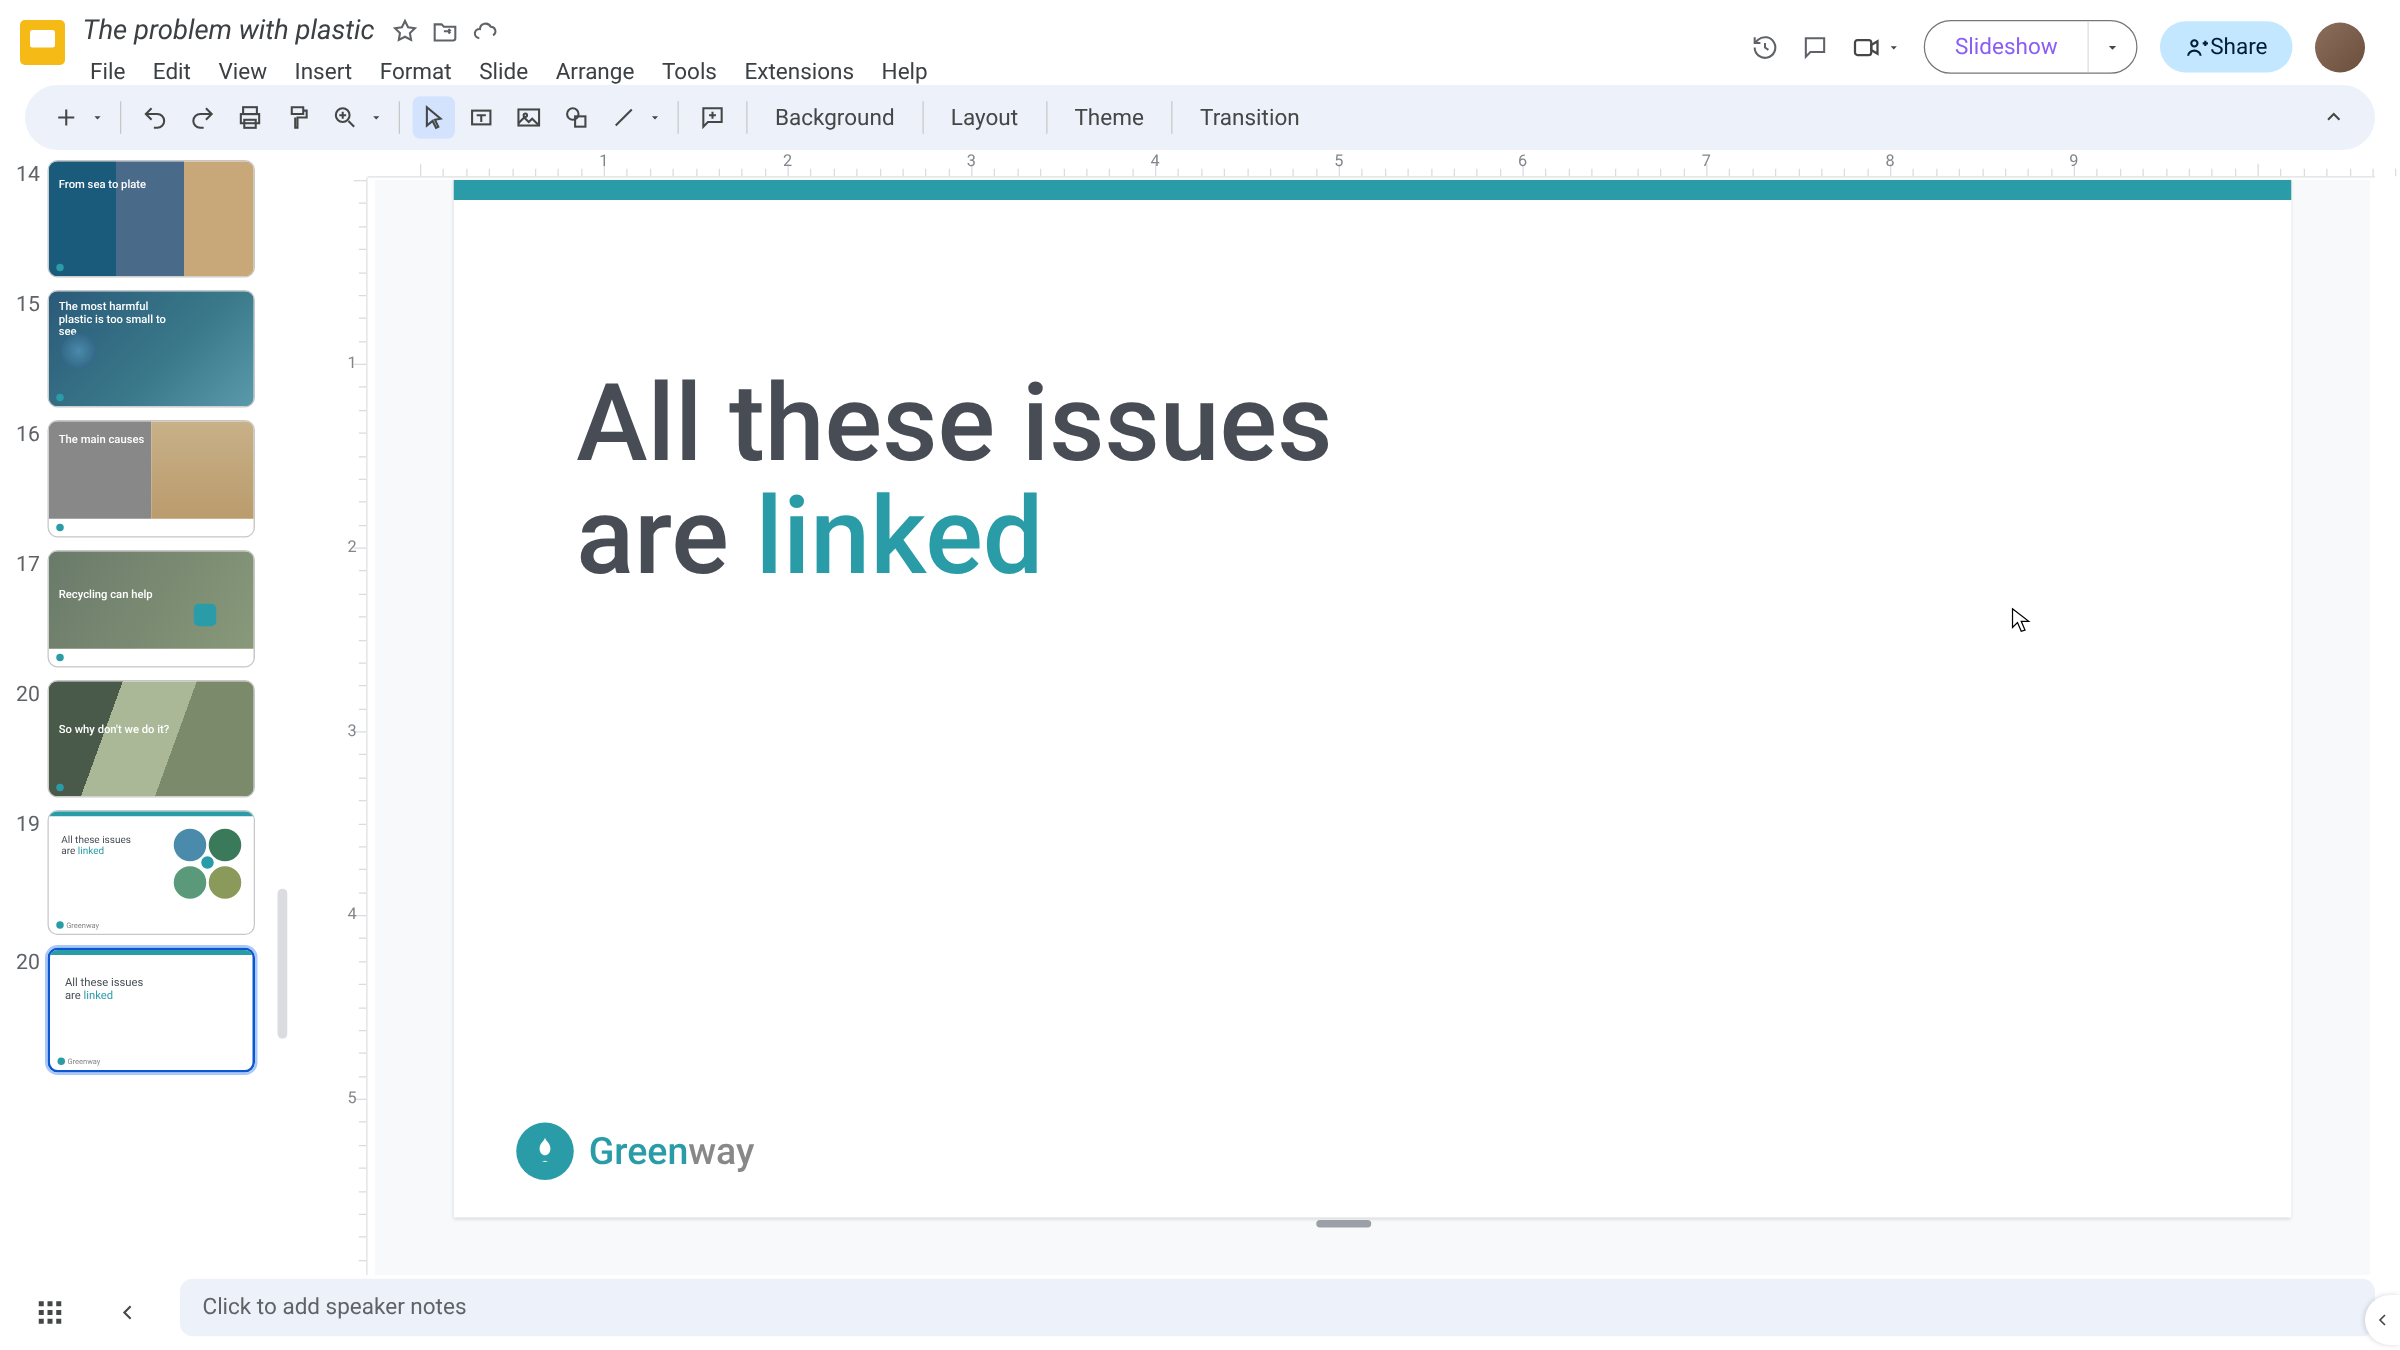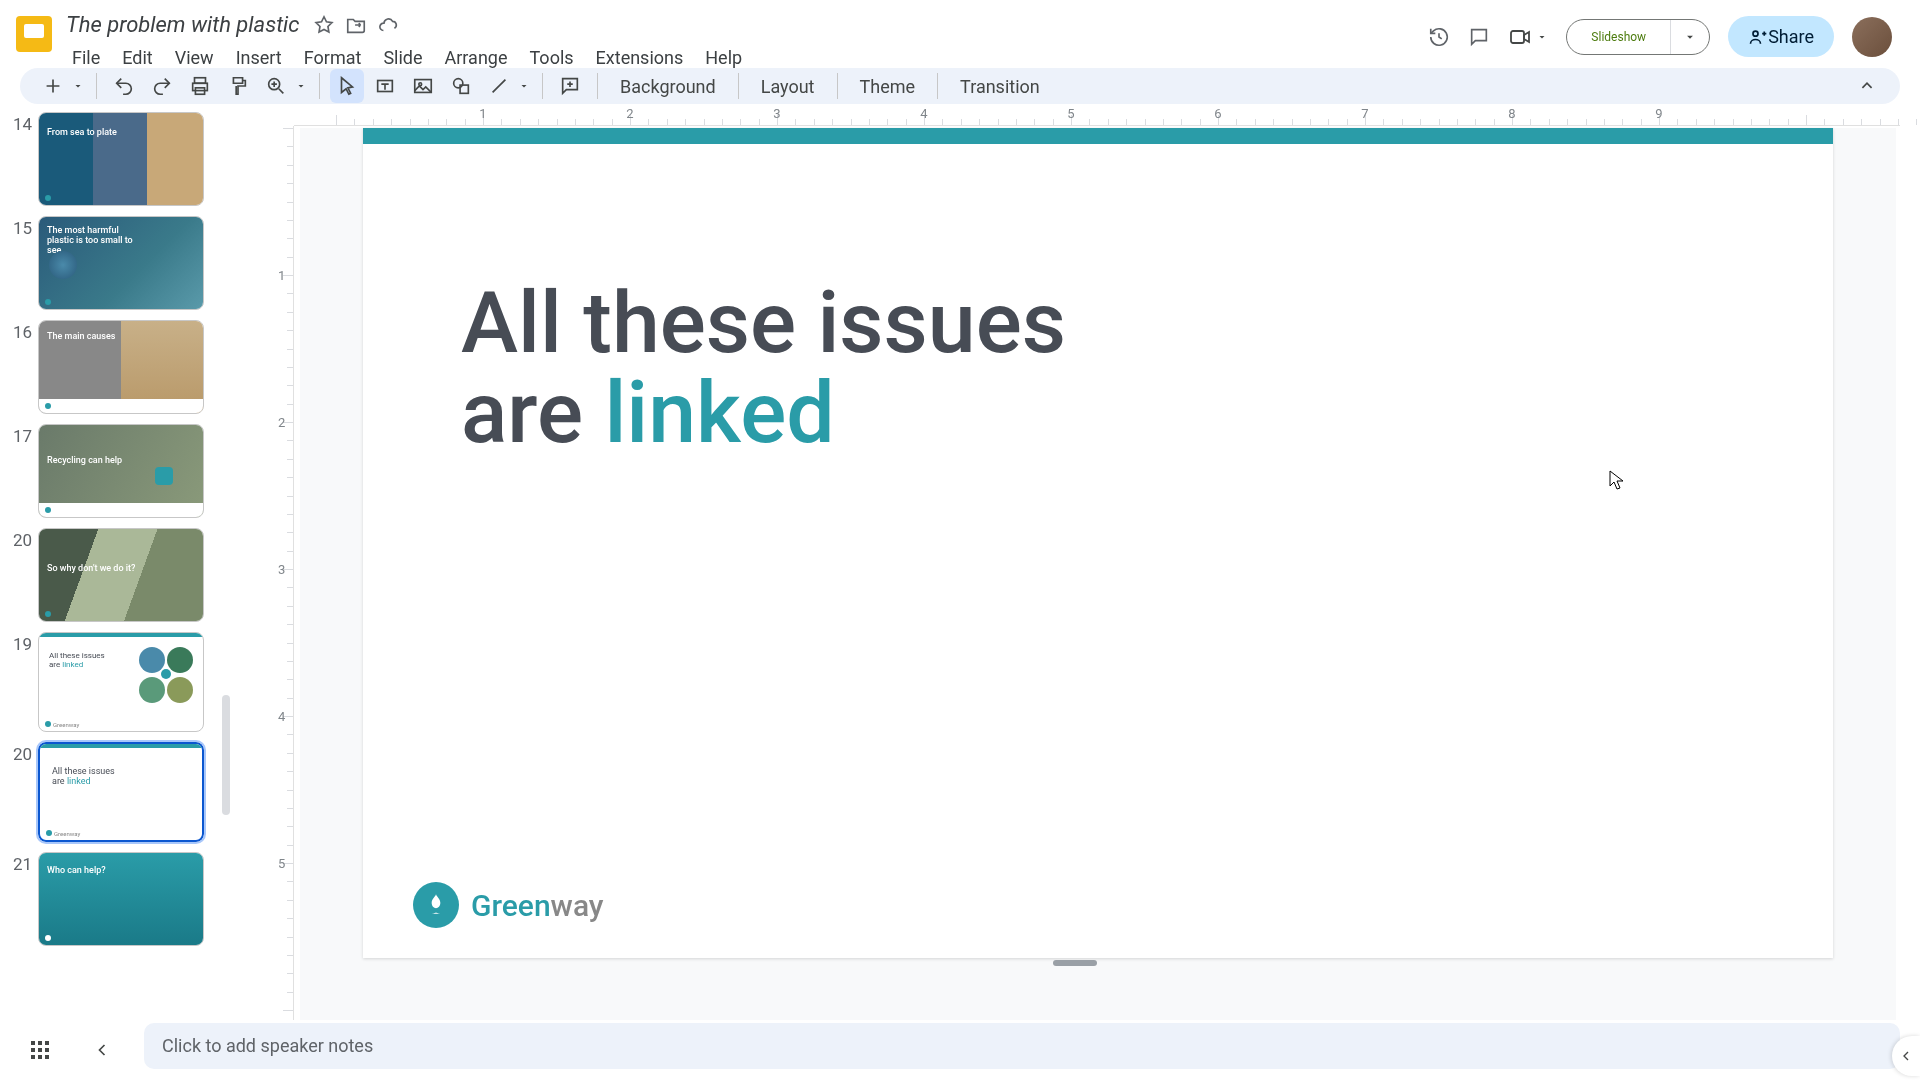--- a/index.html
+++ b/index.html
@@ -13,28 +13,28 @@
 .title-area { flex: 1; padding-left: 4px; }
 .title-row { display: flex; align-items: center; gap: 10px; }
 .doc-title { font-size: 22px; color: #3c4043; font-weight: 400; padding: 2px 4px; font-style: italic; }
 .ic { width: 22px; height: 22px; display: inline-flex; align-items: center; justify-content: center; color: #5f6368; cursor: pointer; }
 .ic svg { width: 22px; height: 22px; fill: none; stroke: #5f6368; stroke-width: 1.8; }
 .menu-row { display: flex; gap: 2px; padding-top: 4px; }
 .menu-item { font-size: 18px; color: #3c4043; padding: 4px 10px; border-radius: 4px; cursor: pointer; }
 .header-right { display: flex; align-items: center; gap: 18px; padding-right: 8px; padding-top: 6px; }
 .pill { display: flex; align-items: center; gap: 0; padding: 10px 20px; border-radius: 30px; font-size: 18px; cursor: pointer; }
 .slideshow-group { display: flex; border: 1px solid #747775; border-radius: 30px; overflow: hidden; }
-.slideshow-btn { padding: 10px 24px; font-size: 12px; color: #4d7c0f; cursor: pointer; }
+.slideshow-btn { padding: 10px 24px; font-size: 18px; color: #8b5cf6; cursor: pointer; }
 .slideshow-caret { padding: 10px 12px; border-left: 1px solid #dadce0; cursor: pointer; display: flex; align-items: center; }
 .share-btn { background: #c2e7ff; color: #001d35; }
 .avatar { width: 40px; height: 40px; border-radius: 50%; background: linear-gradient(135deg,#8b6f5c,#6b4f3c); }
 .vid-group { display: flex; align-items: center; gap: 4px; cursor: pointer; }
 
 
-.toolbar { display: flex; align-items: center; gap: 4px; margin: 4px 20px 0 20px; background: #edf2fa; border-radius: 30px; padding: 6px 16px; height: 36px; }
+.toolbar { display: flex; align-items: center; gap: 4px; margin: 4px 20px 0 20px; background: #edf2fa; border-radius: 30px; padding: 6px 16px; height: 52px; }
 .tb { width: 34px; height: 34px; display: flex; align-items: center; justify-content: center; border-radius: 6px; cursor: pointer; color: #444746; }
 .tb svg { width: 22px; height: 22px; fill: none; stroke: #444746; stroke-width: 1.8; }
 .tb-group { display: flex; align-items: center; }
 .tb-sep { width: 1px; height: 26px; background: #c7c7c7; margin: 0 6px; }
 .tb-text { font-size: 18px; color: #444746; padding: 6px 12px; border-radius: 6px; cursor: pointer; }
 .tb-caret { width: 16px; cursor: pointer; display: flex; align-items: center; justify-content: center; }
 .collapse-btn { margin-left: auto; }
 .selected-tool { background: #d3e3fd; }
 
 
@@ -355,28 +355,20 @@
     <div class="slide-entry">
       <div class="slide-num">20</div>
       <div class="thumb tall active">
         <div class="thumb-bar"></div>
         <div style="position:absolute;top:22px;left:12px;font-size:9px;color:#474c55;">All these issues<br>are <span style="color:#2a9ca8">linked</span></div>
         <div class="thumb-foot"></div>
           <div class="thumb-foot2">Greenway</div>
       </div>
     </div>
 
-    <div class="slide-entry">
-      <div class="slide-num">21</div>
-      <div class="thumb">
-        <div class="thumb-dark" style="background:linear-gradient(#2a9ca8,#1a7a88);"></div>
-        <div class="thumb-text" style="top:12px;left:8px;">Who can help?</div>
-        <div class="thumb-foot" style="background:#fff;"></div>
-      </div>
-    </div>
 
   </div>
   <div class="film-scroll">
       <div class="film-scroll-thumb"></div>
     </div>
 
   <div class="canvas-wrap">
     <div class="ruler-h">
         <div class="rtick maj" style="left: 42px;"></div>
         <div class="rtick" style="left: 60.375px;"></div>

